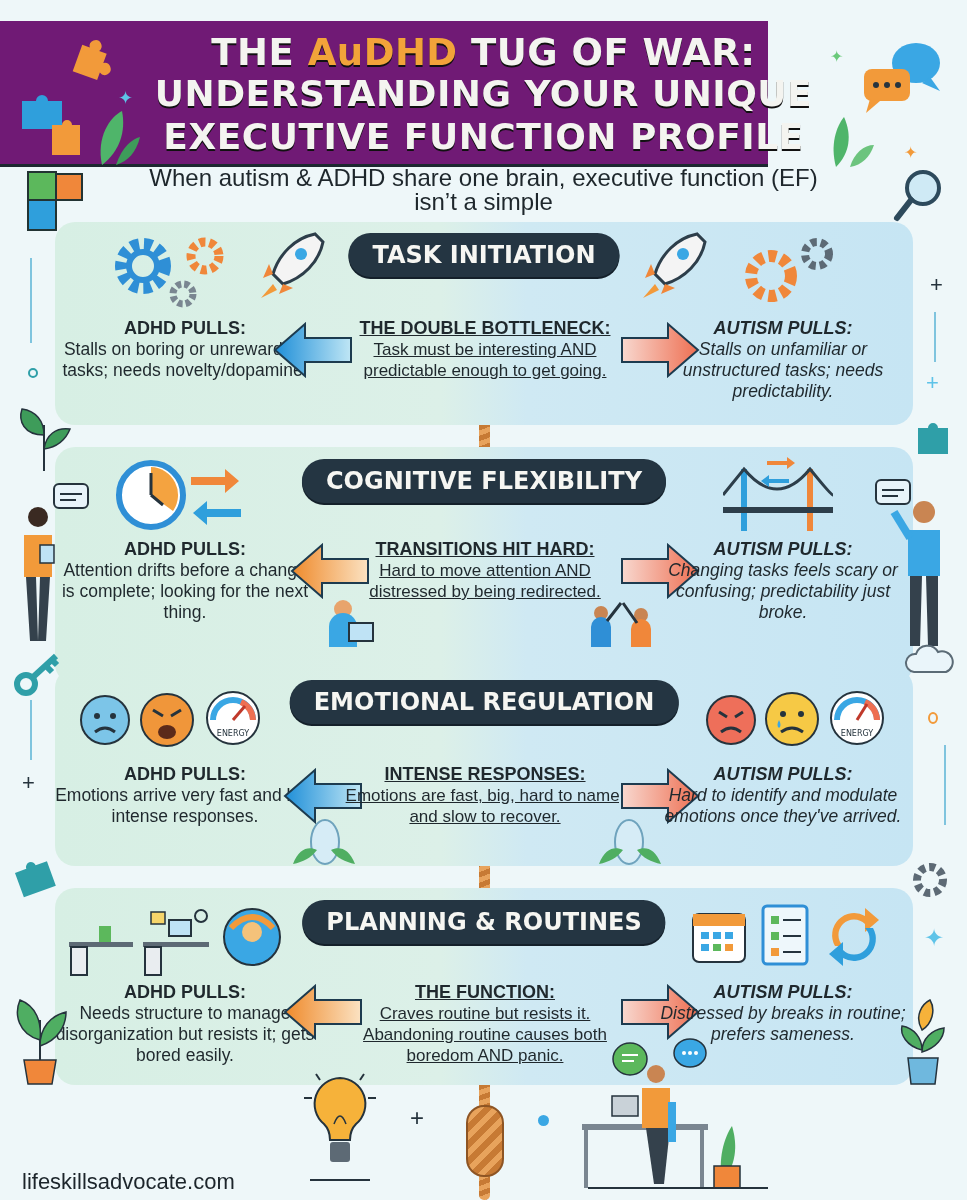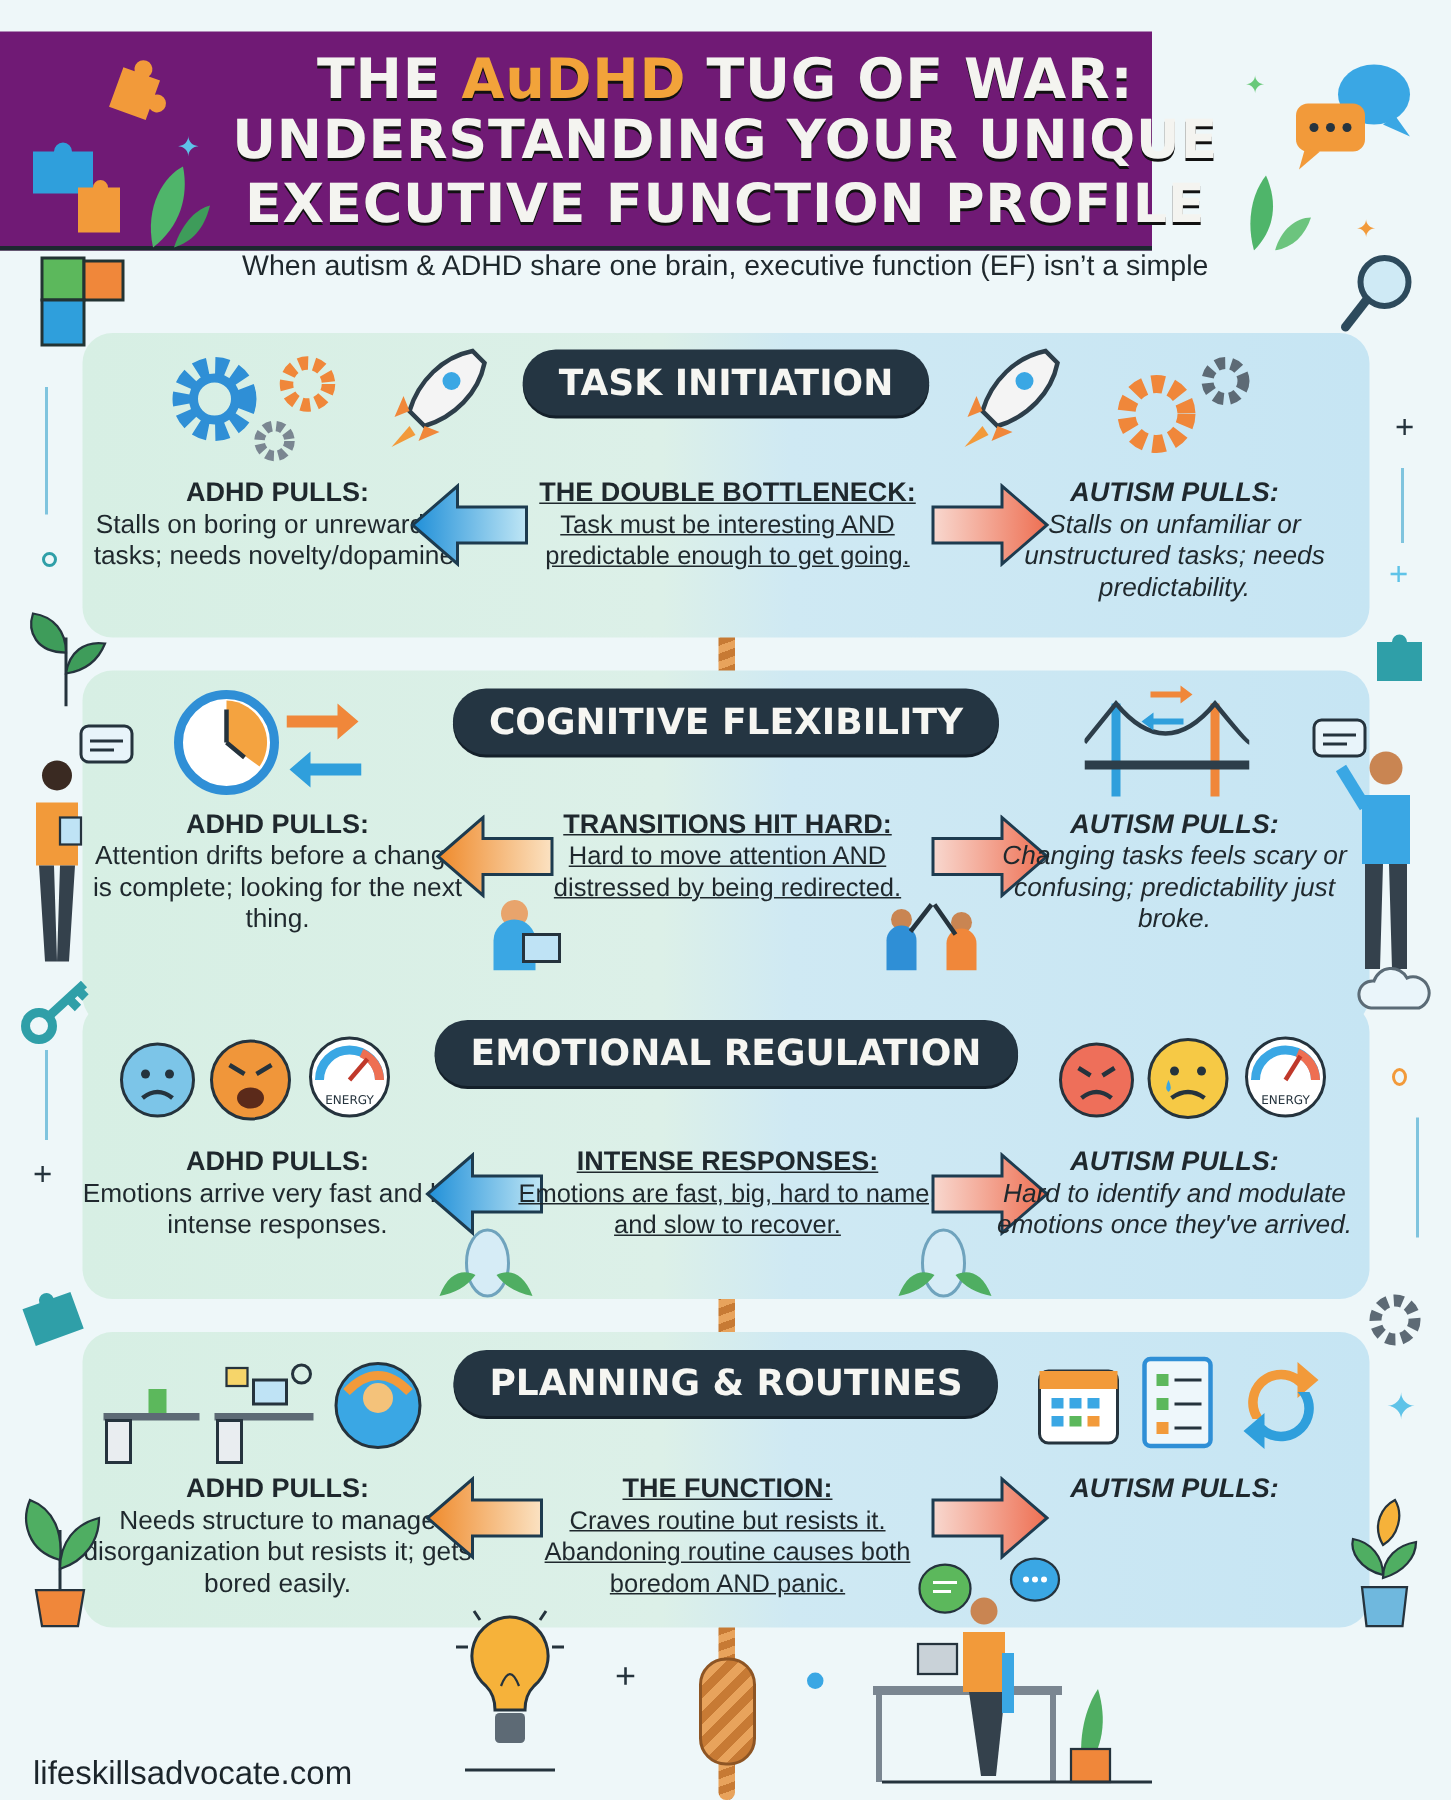--- a/index.html
+++ b/index.html
@@ -4,21 +4,21 @@
 <style>
   *{box-sizing:border-box;margin:0;padding:0;}
   html,body{width:967px;height:1200px;overflow:hidden;}
   body{background:#eef7f9;font-family:"Liberation Sans",sans-serif;color:#1f2a30;position:relative;}
   .header{position:absolute;left:0;top:0;width:768px;height:146px;background:#701a75;border-bottom:3px solid #1c2830;margin-top:21px;}
   .title{position:absolute;left:0;width:967px;text-align:center;color:#f4f4f0;font-family:"DejaVu Sans",sans-serif;font-weight:bold;letter-spacing:0.5px;text-shadow:0 2px 0 #111;}
   .t1{top:10px;font-size:37px;}
   .t2{top:52px;font-size:36px;}
   .t3{top:95px;font-size:36px;}
   .accent{color:#f2a33a;}
-  .intro{position:absolute;left:130px;width:707px;top:166px;text-align:center;font-size:19px;line-height:24px;color:#1e272c;}
+  .intro{position:absolute;left:130px;width:707px;top:166px;text-align:center;font-size:24px;line-height:24px;color:#1e272c;}
   .panel{position:absolute;left:55px;width:858px;border-radius:20px;overflow:hidden;
     background:linear-gradient(90deg,#d7efe4 0%,#dcf0e8 45%,#cfe9f3 55%,#c6e5f3 100%);}
   .rope{position:absolute;left:479px;top:255px;width:11px;height:945px;
     background:repeating-linear-gradient(160deg,#c77a34 0 5px,#e8a35c 5px 10px);border-radius:5px;}
   .knot{position:absolute;left:466px;top:1105px;width:38px;height:72px;border-radius:18px;
     background:repeating-linear-gradient(135deg,#c77a34 0 6px,#e8a35c 6px 12px);border:2px solid #8e5524;}
   .pill{position:absolute;left:50%;transform:translateX(-50%);height:44px;border-radius:22px;background:#243542;
     color:#f6f6f2;font-family:"DejaVu Sans",sans-serif;font-weight:bold;font-size:24px;line-height:44px;padding:0 24px;white-space:nowrap;
     box-shadow:0 2px 0 #14202a;z-index:3;}
   .col{position:absolute;text-align:center;font-size:17.5px;line-height:21px;color:#1f282d;}
@@ -344,20 +344,21 @@
       <defs>
         <linearGradient id="gs4" x1="0" x2="1">
           <stop offset="0" stop-color="#f8d8cf"></stop>
           <stop offset="1" stop-color="#ee6f52"></stop>
         </linearGradient>
       </defs>
       <path d="M78 28L48 2v14H2v24h46v14z" fill="url(#gs4)" stroke="#1d3b4f" stroke-width="2"></path>
     </svg>
   <div class="col right" style="right:0;top:94px;">
     <b>AUTISM PULLS:</b>
+    <span>Distressed by breaks in routine; prefers sameness.</span>
   </div>
 </div>
 
 <svg class="deco" style="left:14px;top:405px" width="60" height="66" viewBox="0 0 60 66">
     <path d="M30 66V20" stroke="#25333d" stroke-width="2"></path>
     <path d="M30 30C10 30 4 16 8 4c14 2 22 12 22 26zM30 44c14-2 22-10 26-20-14-2-24 6-26 20z" fill="#3e9c5a" stroke="#25333d" stroke-width="1.5"></path>
   </svg>
 <svg class="deco" style="left:914px;top:420px" width="40" height="40" viewBox="0 0 40 40">
     <path d="M4 8h10a5 5 0 1 1 10 0h10v26H4z" fill="#2f9fa8"></path>
   </svg>

